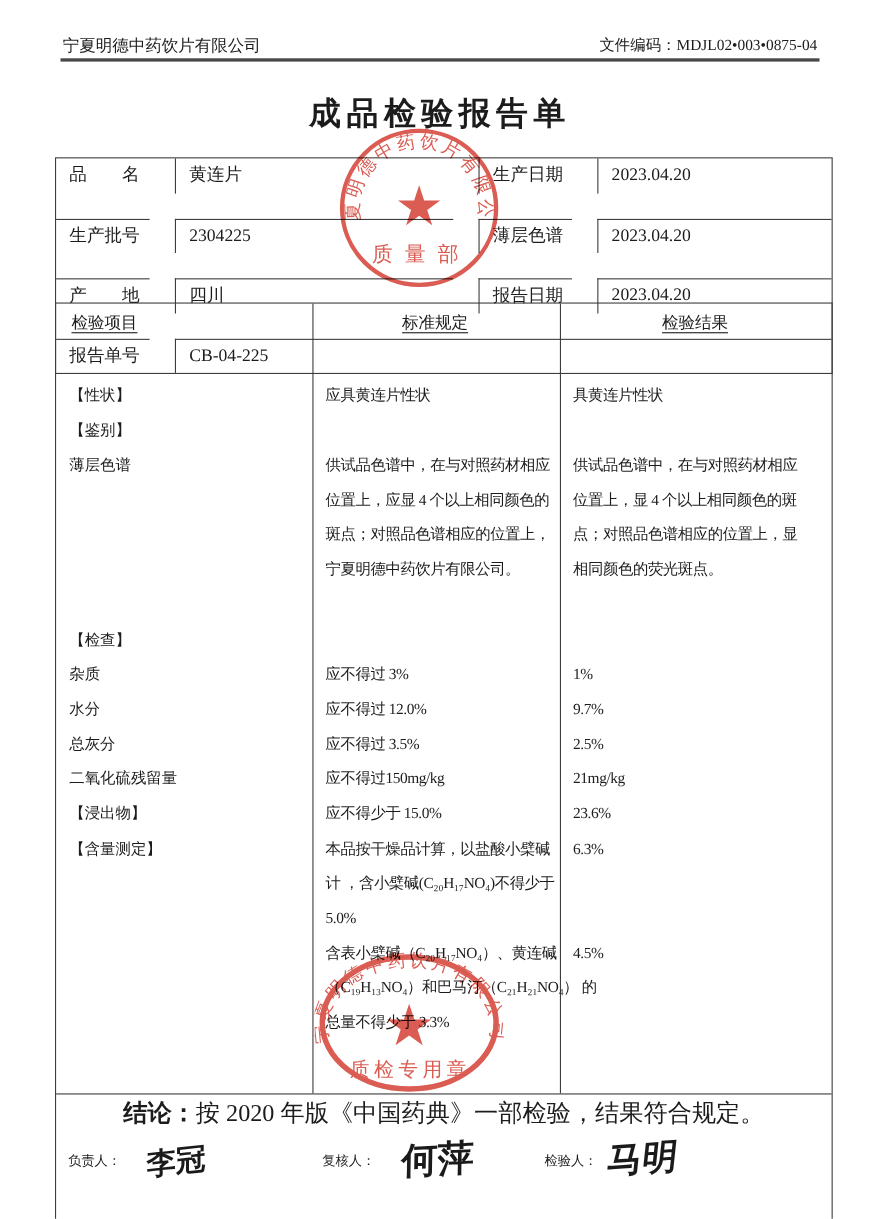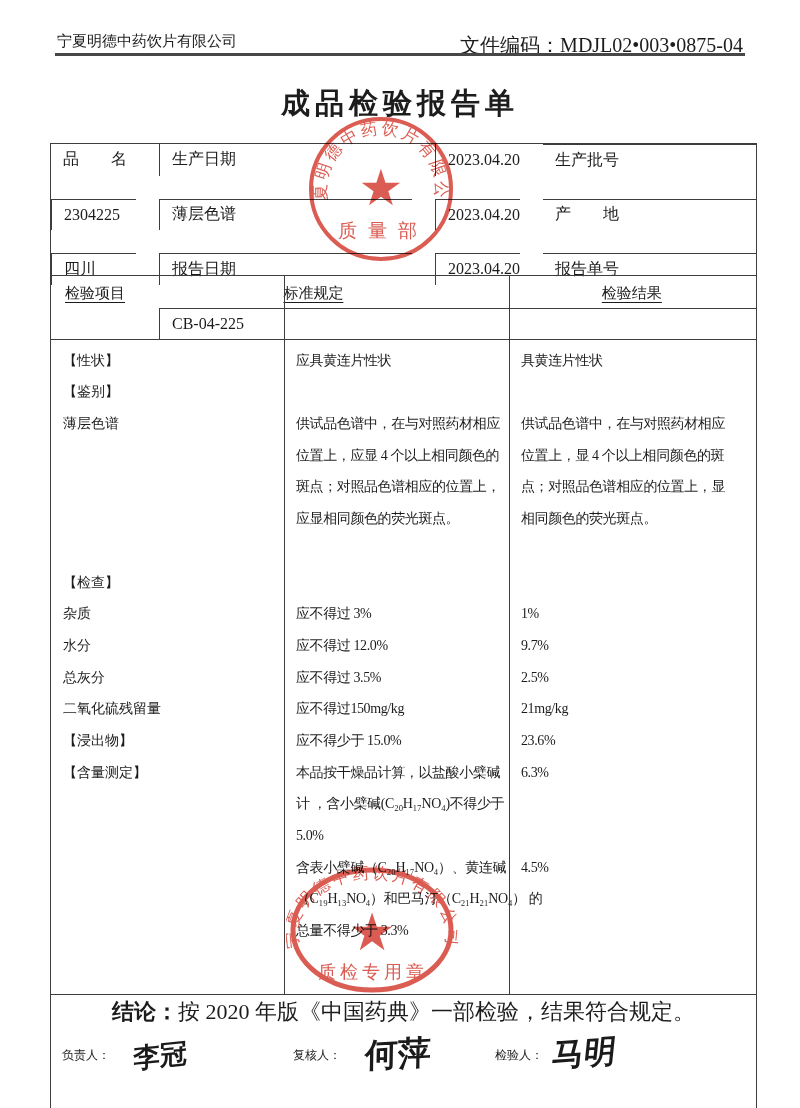--- a/index.html
+++ b/index.html
@@ -1,21 +1,21 @@
 <!DOCTYPE html>
 <html><head>
 <meta charset="utf-8">
 <style>
   html,body{margin:0;padding:0;background:#ffffff;}
   body{width:800px;height:1108px;position:relative;overflow:hidden;
        font-family:"Liberation Serif","DejaVu Serif",serif;color:#1c1c1c;}
 
   
   .hdr-company{position:absolute;left:57px;top:32px;font-size:15px;}
-  .hdr-code{position:absolute;right:57px;top:32px;font-size:20px;}
+  .hdr-code{position:absolute;right:57px;top:32px;font-size:14px;}
   .hdr-rule{position:absolute;left:55px;top:53px;width:690px;height:3px;background:#474747;}
 
   .doc-title{position:absolute;left:0;top:84px;width:100%;text-align:center;
              font-size:29px;font-weight:bold;letter-spacing:5px;}
 
   
   .info-table{position:absolute;left:50px;top:143px;width:707px;
               border:1.5px solid #3d3d3d;display:grid;
               grid-template-columns:85px 253px 85px 1fr;box-sizing:border-box;background:transparent;gap:23px;}
   .it-cell{border-top:1.2px solid #3d3d3d;border-left:1.2px solid #3d3d3d;
@@ -25,21 +25,21 @@
   .it-cell.c0{border-left:none;}
   .it-span{grid-column:2 / 5;text-align:center;}
 
   
   .main-table{position:absolute;left:50px;top:275px;width:707px;height:910px;
               border:1.5px solid #3d3d3d;box-sizing:border-box;}
   .mt-head{position:absolute;top:0;left:0;right:0;height:37px;display:flex;font-size:15px;}
   .mt-h{padding-top:8px;box-sizing:border-box;}
   .mt-h span{text-decoration:underline;text-underline-offset:4px;}
   .mt-h1{width:233px;padding-left:14px;}
-  .mt-h2{width:225px;}
+  .mt-h2{width:225px;text-align:center;}
   .mt-h3{width:249px;text-align:center;}
   .vline{position:absolute;top:0;width:1.2px;height:718px;background:#3d3d3d;}
   .vl1{left:233px;} .vl2{left:458px;}
   .mt-col{position:absolute;top:37px;font-size:14px;}
   .mt-c1{left:12px;width:220px;}
   .mt-c2{left:245px;width:212px;letter-spacing:-0.4px;}
   .mt-c3{left:470px;width:236px;letter-spacing:-0.4px;}
   .tline{height:31.7px;line-height:31.7px;white-space:nowrap;}
   .concl{position:absolute;left:0;right:0;top:718px;height:34.5px;
          border-top:1.2px solid #3d3d3d;text-align:center;line-height:34.5px;font-size:22px;}
@@ -67,20 +67,21 @@
 <body>
 
 <div class="hdr-company">宁夏明德中药饮片有限公司</div>
 <div class="hdr-code"><span>文件编码：</span><span>MDJL02•003•0875-04</span></div>
 <div class="hdr-rule"></div>
 
 <div class="doc-title">成品检验报告单</div>
 
 <div class="info-table">
   <div class="it-cell r0 c0">品　　名</div>
+  <div class="it-cell r0">黄连片</div>
   <div class="it-cell r0">生产日期</div>
   <div class="it-cell r0">2023.04.20</div>
 
   <div class="it-cell c0">生产批号</div>
   <div class="it-cell">2304225</div>
   <div class="it-cell">薄层色谱</div>
   <div class="it-cell">2023.04.20</div>
 
   <div class="it-cell c0">产　　地</div>
   <div class="it-cell">四川</div>
@@ -122,21 +123,21 @@
       <div class="tline">&nbsp;</div>
       <div class="tline">&nbsp;</div>
     </div>
   <div class="mt-col mt-c2">
       <div class="tline">&nbsp;</div>
       <div class="tline">应具黄连片性状</div>
       <div class="tline">&nbsp;</div>
       <div class="tline">供试品色谱中，在与对照药材相应</div>
       <div class="tline">位置上，应显 4 个以上相同颜色的</div>
       <div class="tline">斑点；对照品色谱相应的位置上，</div>
-      <div class="tline">应显相同颜色的荧光斑点。</div>
+      <div class="tline">宁夏明德中药饮片有限公司。</div>
       <div class="tline">&nbsp;</div>
       <div class="tline">&nbsp;</div>
       <div class="tline">应不得过 3%</div>
       <div class="tline">应不得过 12.0%</div>
       <div class="tline">应不得过 3.5%</div>
       <div class="tline">应不得过150mg/kg</div>
       <div class="tline">应不得少于 15.0%</div>
       <div class="tline">本品按干燥品计算，以盐酸小檗碱</div>
       <div class="tline">计 ，含小檗碱(C₂₀H₁₇NO₄)不得少于</div>
       <div class="tline">5.0%</div>

